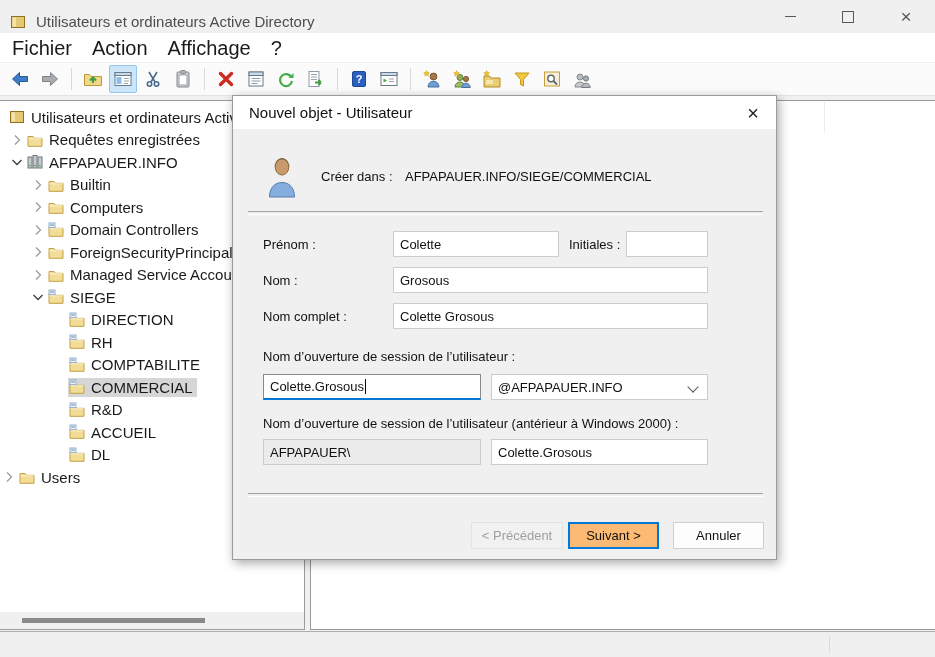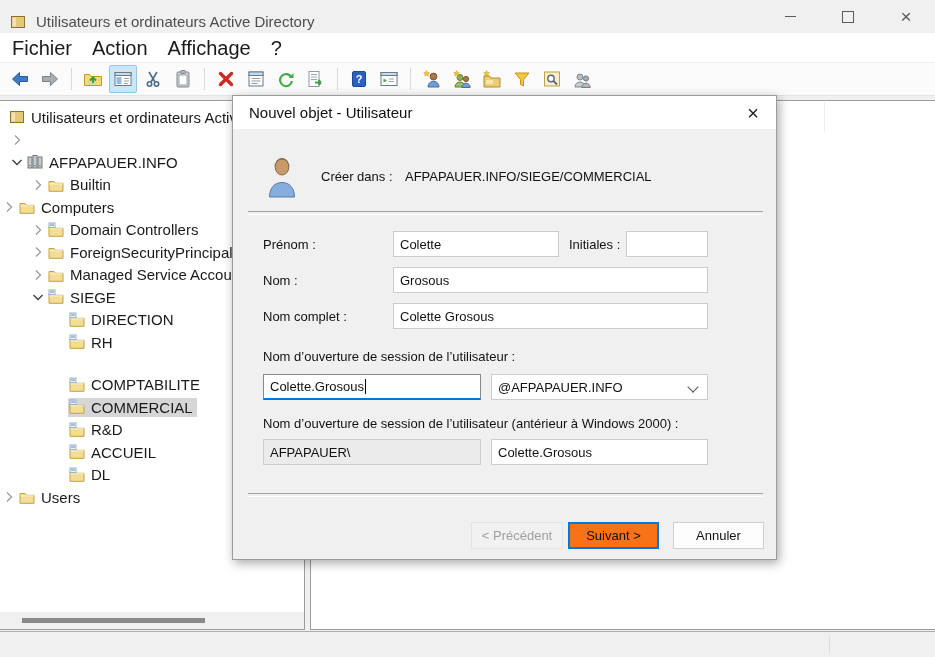--- a/index.html
+++ b/index.html
@@ -76,21 +76,21 @@
       color:#111;display:flex;align-items:center;padding:0 6px;box-sizing:border-box;
       white-space:nowrap;overflow:hidden;}
   .tb.focused{border-color:#8a8a8a;border-bottom:2px solid #0078d7;}
   .caret{width:1px;height:15px;background:#000;margin-left:1px;flex:0 0 1px;}
   .tb.readonly{background:#ebebeb;}
   .dd-chev{position:absolute;right:10px;top:8px;width:7px;height:7px;
            border-right:1.5px solid #555;border-bottom:1.5px solid #555;transform:rotate(45deg);}
   .btn{position:absolute;top:426px;height:27px;font-size:13px;display:flex;align-items:center;
        justify-content:center;box-sizing:border-box;}
   .btn-prev{left:238px;width:92px;background:#f1f1f1;border:1px solid #e3e3e3;color:#9f9f9f;}
-  .btn-next{left:335px;width:91px;background:#f97316;border:1px solid #0078d7;
+  .btn-next{left:335px;width:91px;background:#fdba74;border:1px solid #0078d7;
             box-shadow:inset 0 0 0 1px #0078d7;color:#111;}
   .btn-cancel{left:440px;width:91px;background:#fdfdfd;border:1px solid #cfcfcf;color:#111;text-align:right;}
 </style>
 </head>
 <body>
 
 <div id="app">
 
   <div class="titlebar">
     <span class="app-icon"><svg width="16" height="16" viewBox="0 0 16 16">
@@ -293,20 +293,29 @@
               </svg>
             </span>
             <span class="tlabel">Utilisateurs et ordinateurs Activ</span>
           </span>
         </div>
         <div class="trow" style="padding-left: 8px;">
           <span class="chevslot">
             <svg width="14" height="14" viewBox="0 0 14 14">
               <polyline points="5,2.5 9.5,7 5,11.5" fill="none" stroke="#9b9b9b" stroke-width="1.3"></polyline>
             </svg>
+          </span>
+          <span class="tinner">
+            <span class="ticon16">
+              <svg width="16" height="16" viewBox="0 0 16 16">
+                <path d="M1 4.5h5l1.5 1.8H15v8H1z" fill="#f2dc96" stroke="#c3a143"></path>
+                <path d="M1.5 6.8h13" stroke="#fdf4cf"></path>
+              </svg>
+            </span>
+            <span class="tlabel">Requêtes enregistrées</span>
           </span>
         </div>
         <div class="trow" style="padding-left: 8px;">
           <span class="chevslot">
             <svg width="14" height="14" viewBox="0 0 14 14">
               <polyline points="2.5,5 7,9.5 11.5,5" fill="none" stroke="#3c3c3c" stroke-width="1.3"></polyline>
             </svg>
           </span>
           <span class="tinner">
             <span class="ticon16">
@@ -335,21 +344,21 @@
           <span class="tinner">
             <span class="ticon16">
               <svg width="16" height="16" viewBox="0 0 16 16">
                 <path d="M1 4.5h5l1.5 1.8H15v8H1z" fill="#f2dc96" stroke="#c3a143"></path>
                 <path d="M1.5 6.8h13" stroke="#fdf4cf"></path>
               </svg>
             </span>
             <span class="tlabel">Builtin</span>
           </span>
         </div>
-        <div class="trow" style="">
+        <div class="trow" style="padding-left: 29px;">
           <span class="chevslot">
             <svg width="14" height="14" viewBox="0 0 14 14">
               <polyline points="5,2.5 9.5,7 5,11.5" fill="none" stroke="#9b9b9b" stroke-width="1.3"></polyline>
             </svg>
           </span>
           <span class="tinner">
             <span class="ticon16">
               <svg width="16" height="16" viewBox="0 0 16 16">
                 <path d="M1 4.5h5l1.5 1.8H15v8H1z" fill="#f2dc96" stroke="#c3a143"></path>
                 <path d="M1.5 6.8h13" stroke="#fdf4cf"></path>
@@ -447,21 +456,21 @@
               <svg width="16" height="16" viewBox="0 0 16 16">
                 <path d="M1 4.5h5l1.5 1.8H15v8H1z" fill="#f2dc96" stroke="#c3a143"></path>
                 <path d="M1.5 6.8h13" stroke="#fdf4cf"></path>
                 <rect x="1" y="1" width="6" height="4.6" fill="#fdfdfd" stroke="#8fb0cf"></rect>
                 <path d="M2 2.3h4M2 3.6h4" stroke="#6f94b8" stroke-width=".7"></path>
               </svg>
             </span>
             <span class="tlabel">RH</span>
           </span>
         </div>
-        <div class="trow" style="padding-left: 50px; margin-top: 20px;">
+        <div class="trow" style="padding-left: 50px;">
           <span class="chevslot"></span>
           <span class="tinner">
             <span class="ticon16">
               <svg width="16" height="16" viewBox="0 0 16 16">
                 <path d="M1 4.5h5l1.5 1.8H15v8H1z" fill="#f2dc96" stroke="#c3a143"></path>
                 <path d="M1.5 6.8h13" stroke="#fdf4cf"></path>
                 <rect x="1" y="1" width="6" height="4.6" fill="#fdfdfd" stroke="#8fb0cf"></rect>
                 <path d="M2 2.3h4M2 3.6h4" stroke="#6f94b8" stroke-width=".7"></path>
               </svg>
             </span>

